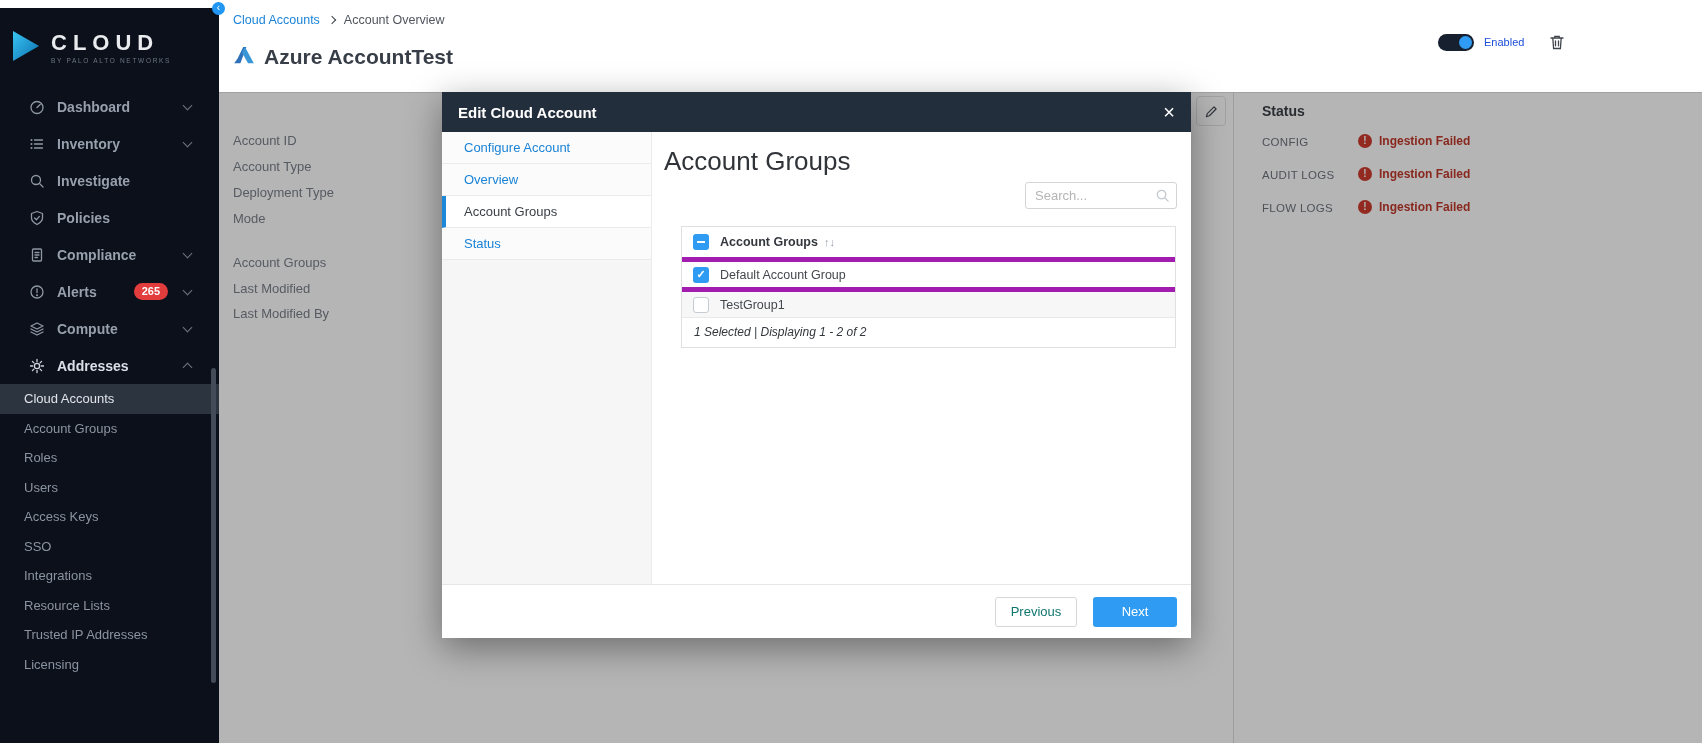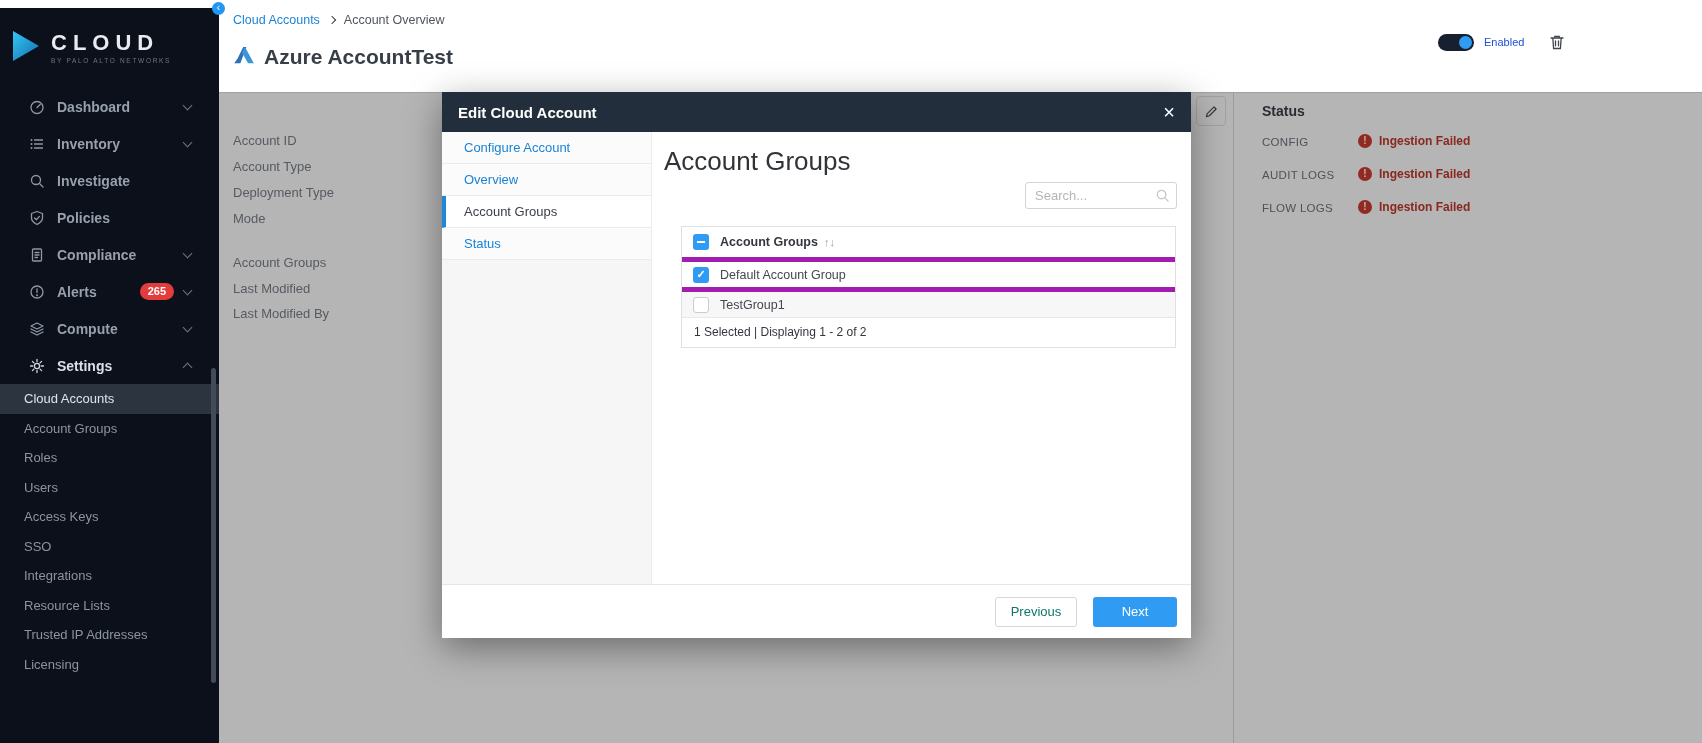--- a/index.html
+++ b/index.html
@@ -13,21 +13,21 @@
   .sidebar { position:absolute; left:0; top:8px; width:219px; height:743px; background:#0b101b; z-index:20; }
   .logo { display:flex; align-items:center; gap:9px; padding:16px 10px; height:80px; }
   .logo-t1 { color:#e9ebee; font-size:22px; font-weight:bold; letter-spacing:6px; line-height:1; }
   .logo-t2 { color:#6d7684; font-size:6.5px; letter-spacing:1.7px; margin-top:3px; }
   .nav-item { display:flex; align-items:center; height:37px; padding:0 28px; font-size:14px; color:#97a0ac; cursor:pointer;font-weight:bold; }
   .nav-item.settings { color:#dbe0e7; }
   .ni-icon { width:17px; height:17px; margin-right:12px; display:inline-flex; align-items:center; justify-content:center; }
   .ni-icon svg { stroke:#8f97a3; fill:none; stroke-width:1.3; stroke-linecap:round; stroke-linejoin:round; }
   .nav-item.settings .ni-icon svg { stroke:#d0d6dd; }
   .ni-label { flex:1; }
-  .badge { background:#e23c3c; color:#fff; font-size:11px; border-radius:9px; padding:2px 8px; margin-right:10px; line-height:1.2; }
+  .badge { background:#e23c3c; color:#fff; font-size:11px; border-radius:9px; padding:2px 8px; margin-right:16px; line-height:1.2; }
   .chev { width:7px; height:7px; border-right:1.5px solid #6f7682; border-bottom:1.5px solid #6f7682; transform:rotate(45deg); margin-top:-3px; }
   .chev.up { transform:rotate(-135deg); margin-top:4px; }
   .submenu-item { height:29.5px; display:flex; align-items:center; padding-left:24px; font-size:13px; color:#8c94a1; cursor:pointer; }
   .submenu-item.active { background:#2c3440; color:#e0e4ea; }
   .side-scrollbar { position:absolute; left:211px; top:368px; width:5px; height:315px; background:#434b58; border-radius:3px; z-index:25; }
   .collapse-btn { position:absolute; left:212px; top:2px; width:13px; height:13px; border-radius:50%; background:#2196f3; color:#fff;
     font-size:10px; line-height:12px; text-align:center; z-index:50; cursor:pointer; }
 
   
   .main { position:absolute; left:219px; top:0; width:1483px; height:743px; background:#fff; }
@@ -82,21 +82,21 @@
   .mrow.zebra { background:#f7f7f7; }
   .cb-cell { width:38px; display:flex; justify-content:center; }
   .cb { width:16px; height:16px; border-radius:3px; display:inline-flex; align-items:center; justify-content:center; cursor:pointer; }
   .cb.on { background:#2f9bf2; }
   .cb.on::after { content:"✓"; color:#fff; font-size:11px; font-weight:bold; }
   .cb.ind { background:#2f9bf2; }
   .cb.ind::after { content:""; width:8px; height:2px; background:#fff; }
   .cb.off { background:#fff; border:1px solid #c6ccd2; }
   .mcol-header { font-weight:bold; color:#33373d; }
   .sort-icon { color:#9aa0a8; font-size:11px; margin-left:6px; cursor:pointer; }
-  .mtable-footer { height:30px; line-height:29px; border-top:1px solid #e8e8e8; padding-left:12px; font-size:12px; color:#33373d; }
+  .mtable-footer { height:30px; line-height:29px; border-top:1px solid #e8e8e8; padding-left:12px; font-size:12px; color:#33373d;font-style:italic; }
   .modal-footer { flex:0 0 54px; border-top:1px solid #e6e6e6; display:flex; align-items:center; justify-content:flex-end;
     gap:16px; padding:0 14px; }
   .btn { height:30px; border-radius:3px; font-size:13px; font-family:"Liberation Sans", sans-serif; cursor:pointer; }
   .btn-prev { width:82px; background:#fff; border:1px solid #d6d6d6; color:#0f766e; }
   .btn-next { width:84px; background:#2f9bf2; border:none; color:#fff; }
 </style>
 </head>
 <body>
 
 <div class="sidebar">
@@ -189,21 +189,21 @@
     <span class="ni-label">Compute</span>
     <span class="chev"></span>
   </div>
   <div class="nav-item settings">
     <span class="ni-icon">
       <svg width="16" height="16" viewBox="0 0 16 16">
           <circle cx="8" cy="8" r="2.6"></circle>
           <path d="M8 1.5v2.2M8 12.3v2.2M1.5 8h2.2M12.3 8h2.2M3.4 3.4l1.5 1.5M11.1 11.1l1.5 1.5M12.6 3.4l-1.5 1.5M4.9 11.1l-1.5 1.5"></path>
         </svg>
     </span>
-    <span class="ni-label">Settings</span>
+    <span class="ni-label">Addresses</span>
     <span class="chev up"></span>
   </div>
 
   <div class="submenu-item active">Cloud Accounts</div>
   <div class="submenu-item">Account Groups</div>
   <div class="submenu-item">Roles</div>
   <div class="submenu-item">Users</div>
   <div class="submenu-item">Access Keys</div>
   <div class="submenu-item">SSO</div>
   <div class="submenu-item">Integrations</div>

